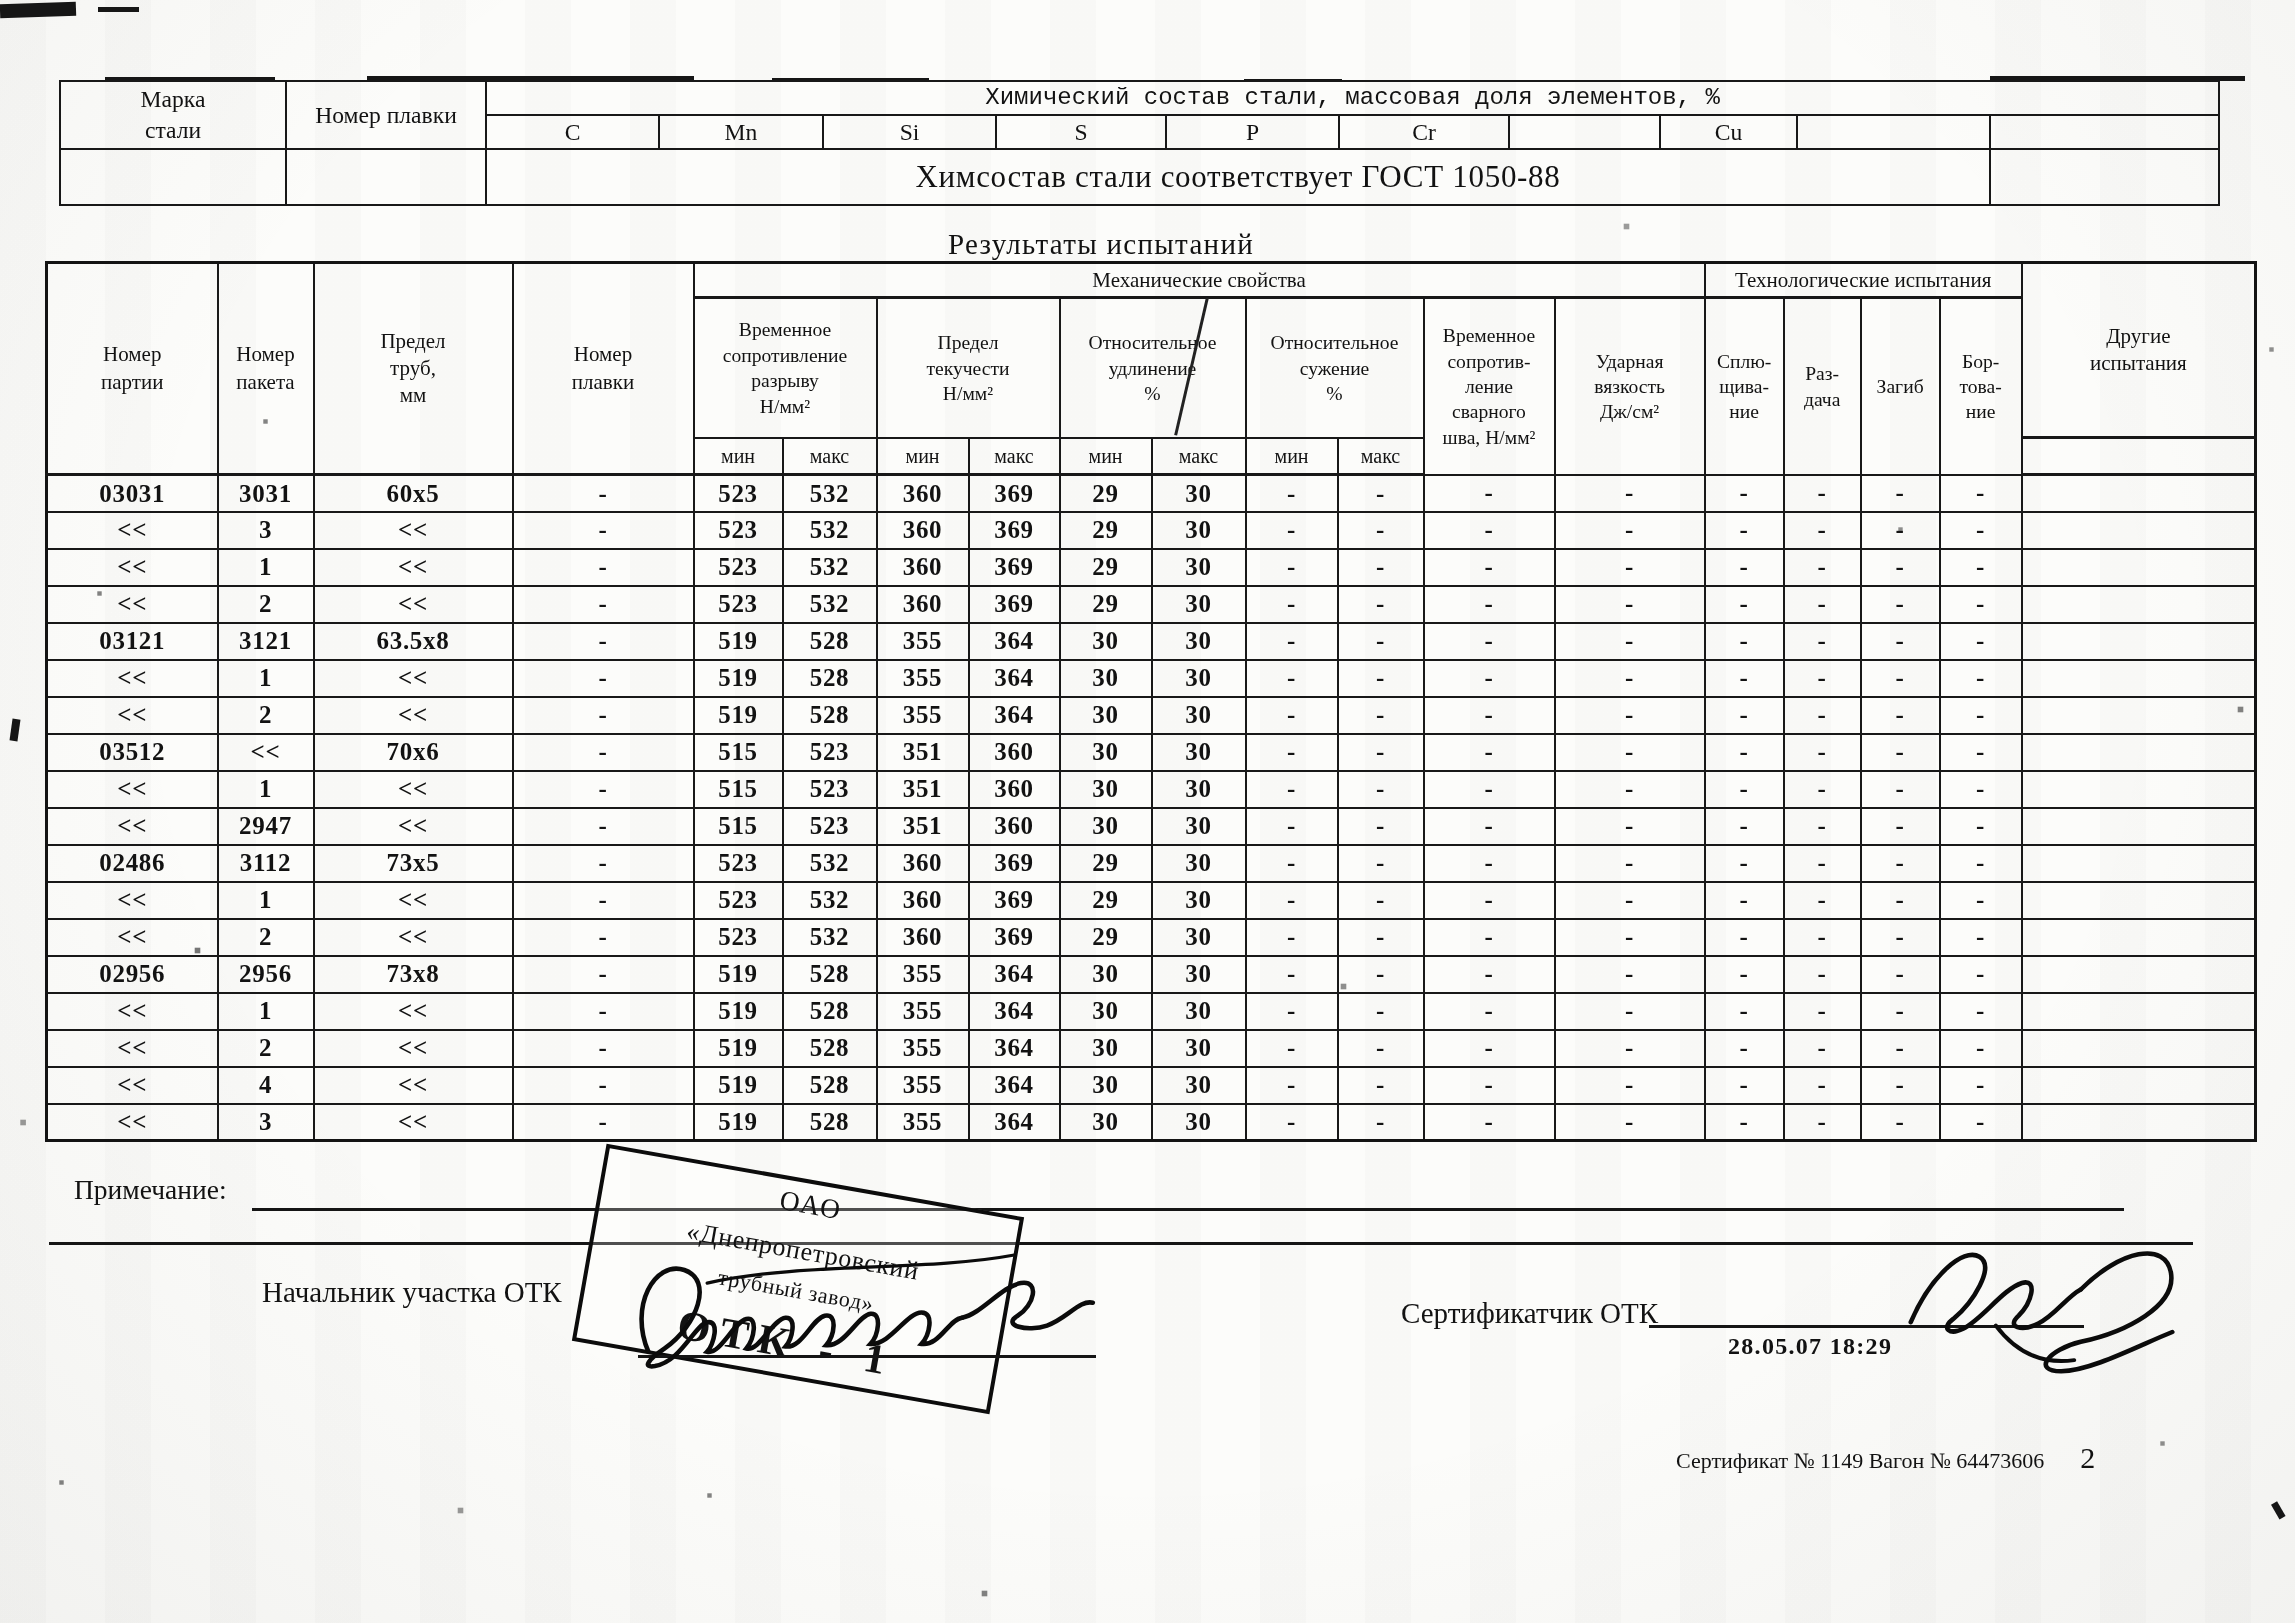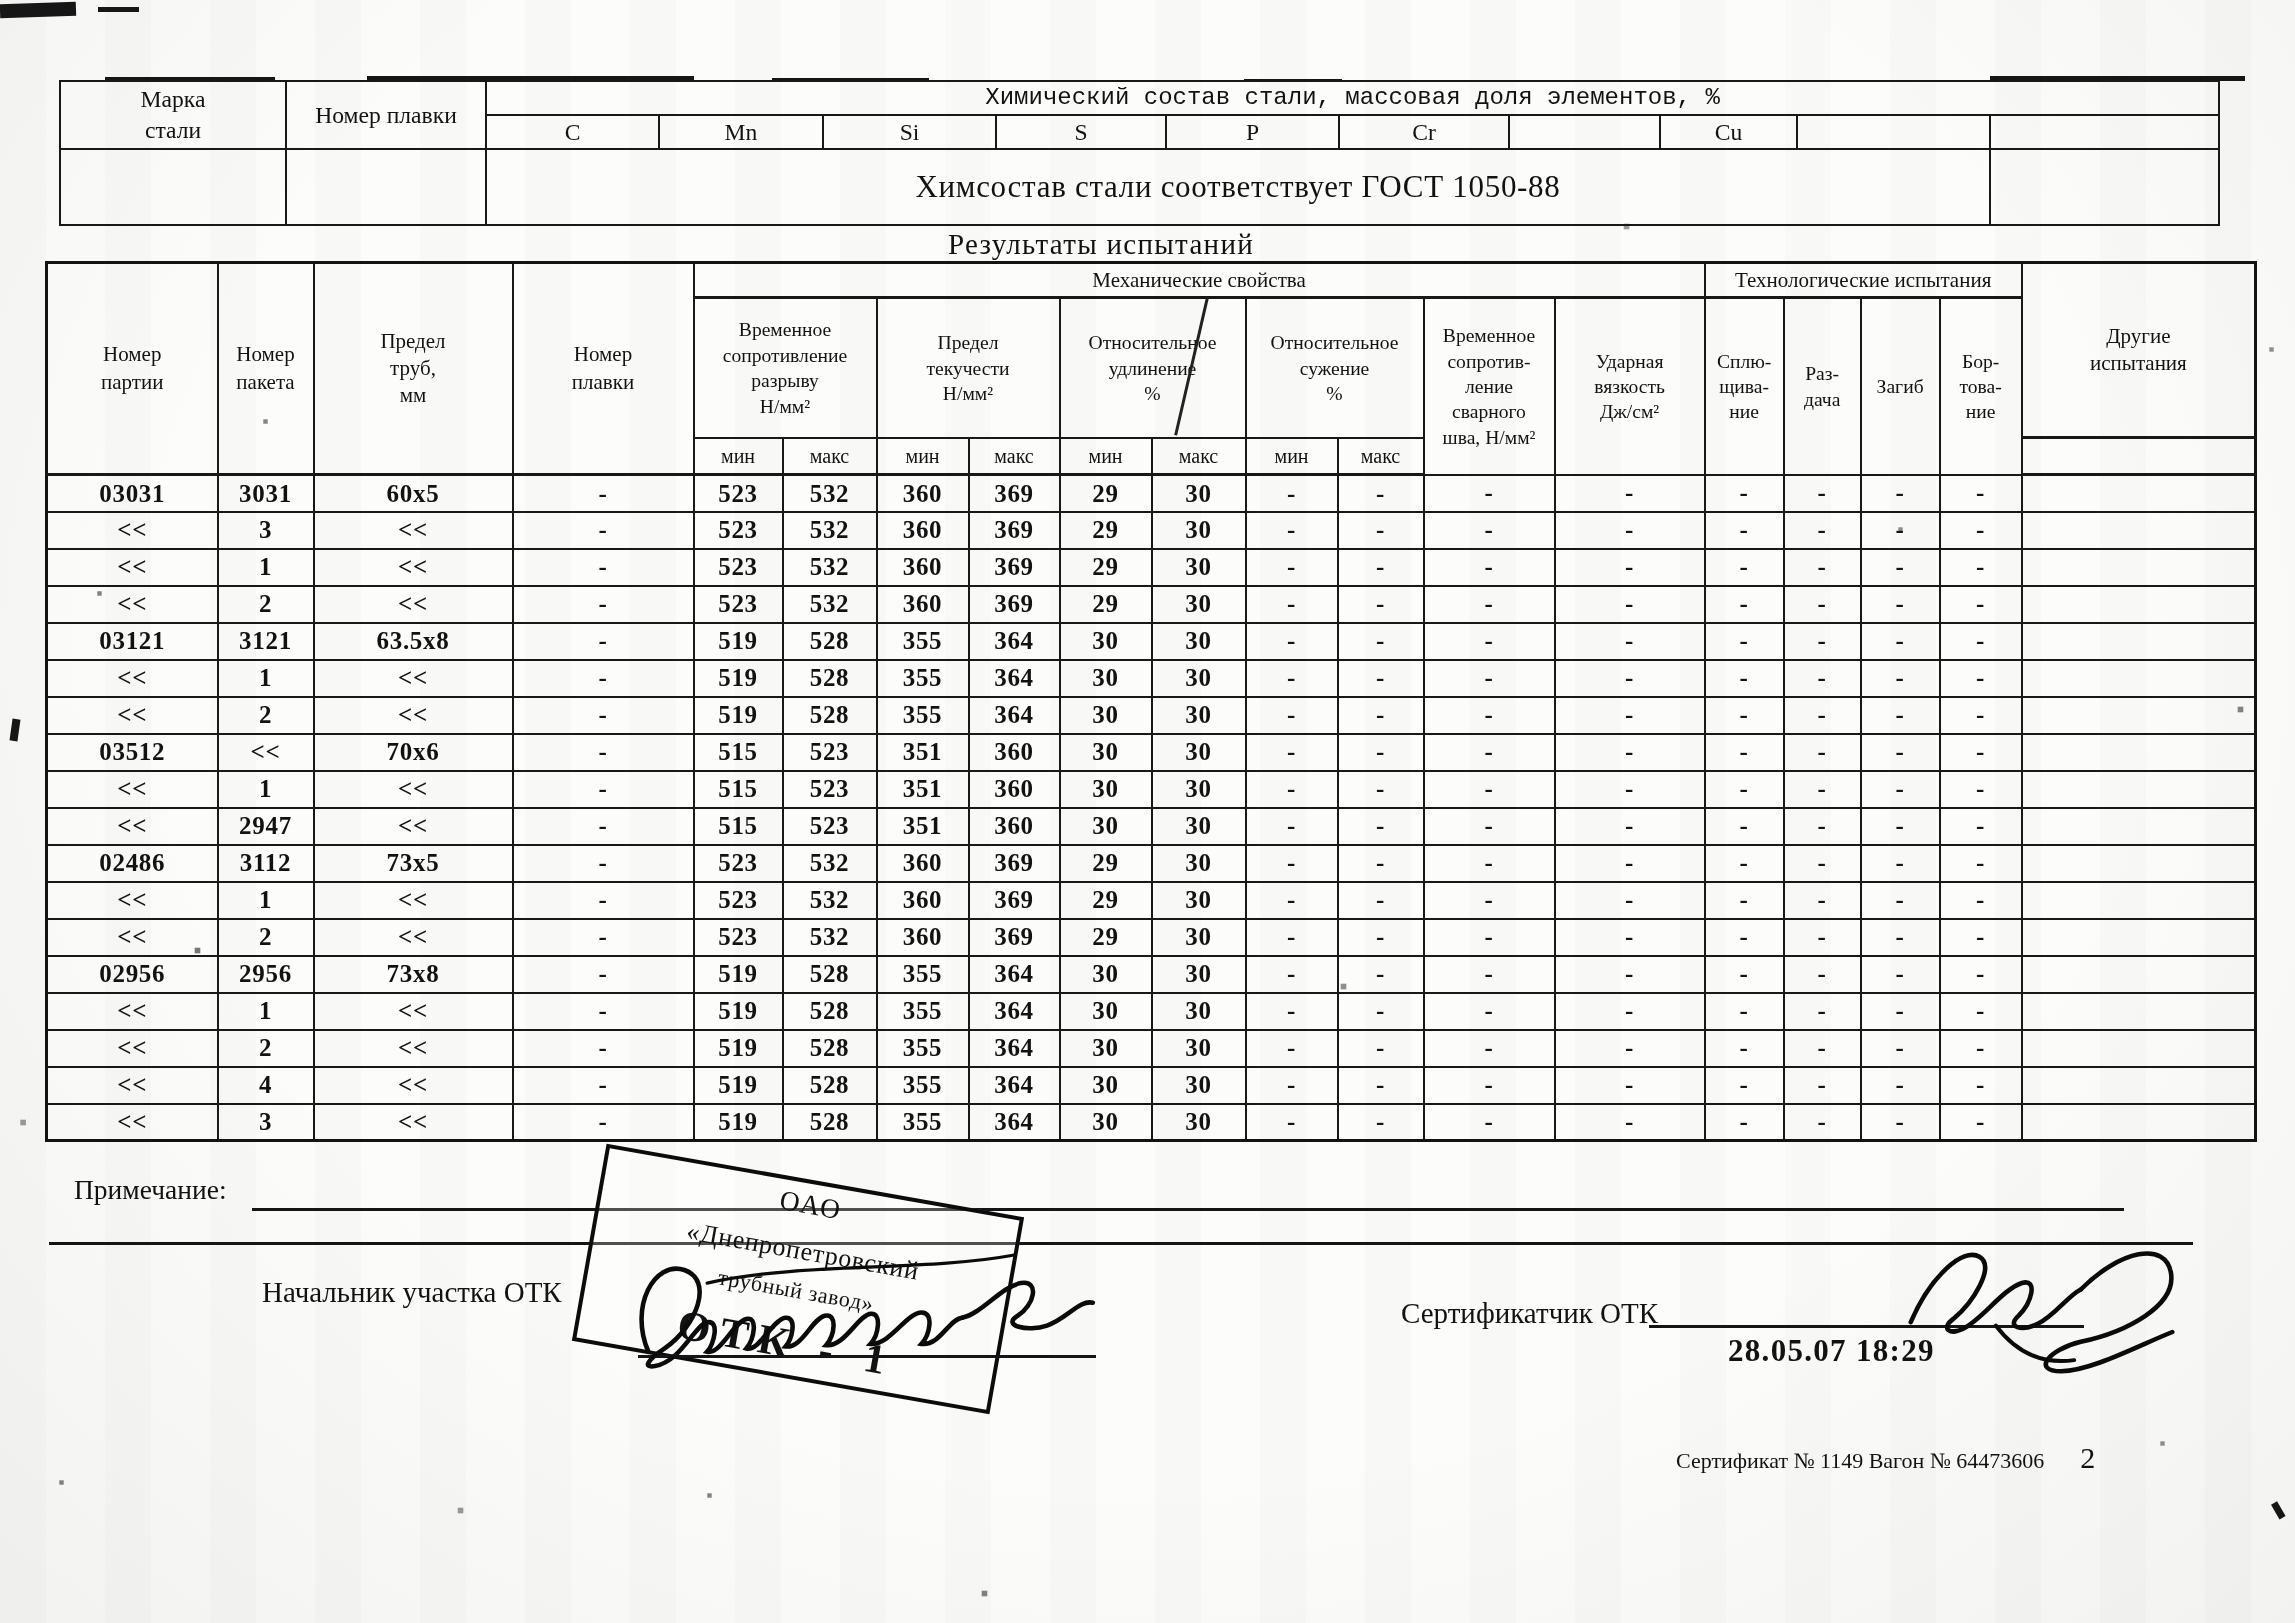--- a/index.html
+++ b/index.html
@@ -31,21 +31,21 @@
       21.6px 1121px 0 1.3px rgba(10,10,10,.4), 2270px 348px 0 0.7px rgba(10,10,10,.45); }
 
   
   table { border-collapse:collapse; table-layout:fixed; }
   td { border:2px solid #181818; text-align:center; vertical-align:middle;
        white-space:pre-line; overflow:hidden; }
   .chem { position:absolute; left:59px; top:80px; width:2160px; border:2.6px solid #181818; border-top:none; }
   .chem td { font-size:23.6px; line-height:1.3; }
   .chem .r1 td { height:34px; }
   .chem .r2 td { height:34px; }
-  .chem .r3 td { height:76px; }
+  .chem .r3 td { height:56px; }
   .chem .chem-title { font-size:24px; border-bottom-width:2.6px;font-family:Liberation Mono, monospace; }
   .chem .conformity { font-size:31px; letter-spacing:0.7px; }
   .chem .hdr2 { font-size:23.6px; }
 
   
   .results-title { position:absolute; left:948px; top:228px; font-size:29px; letter-spacing:1.3px; }
   .main { position:absolute; left:45px; top:261px; width:2208px; border:3.9px solid #131313; }
   .main td { border-width:2.6px 2px; }
   .main thead td { font-size:19.6px; line-height:1.3; padding:2.6px 1.3px; }
   .main .b1 td { height:30px; font-size:21px; border-bottom-width:3.3px; }
@@ -53,21 +53,21 @@
   .main .b3 td { height:37px; font-size:20px; border-bottom-width:3.3px;margin-left:47px; }
   .main tbody td { height:37px; font-size:25px; font-weight:700; letter-spacing:0.7px; }
 
   
   .pen-stroke { position:absolute; left:1190px; top:296px; width:2.6px; height:141px;
     background:#222; transform:rotate(13deg); }
 
   
   .label { position:absolute; font-size:29px; white-space:nowrap;text-align:right; }
   .hline { position:absolute; height:2.6px; background:#151515; }
-  .datetime { position:absolute; left:1728px; top:1333px; font-size:31px; font-weight:700; letter-spacing:1.3px; }
+  .datetime { position:absolute; left:1728px; top:1333px; font-size:24px; font-weight:700; letter-spacing:1.3px; }
   .footer { position:absolute; left:1676px; top:1441px; font-size:22px; white-space:nowrap; }
   .footer .pageno { font-size:30px; margin-left:36px; }
 
   
   .stamp { position:absolute; left:586px; top:1179px; width:424px; height:200px;
     border:4.6px solid #0c0c0c; transform:rotate(10deg);
     display:flex; flex-direction:column; align-items:center; justify-content:space-between;
     padding:5.2px 3.9px 6.5px 3.9px; background:rgba(255,255,255,0.25); }
   .stamp .s1 { font-size:27.5px; letter-spacing:2px; }
   .stamp .s2 { font-size:26px; letter-spacing:0.7px; }

